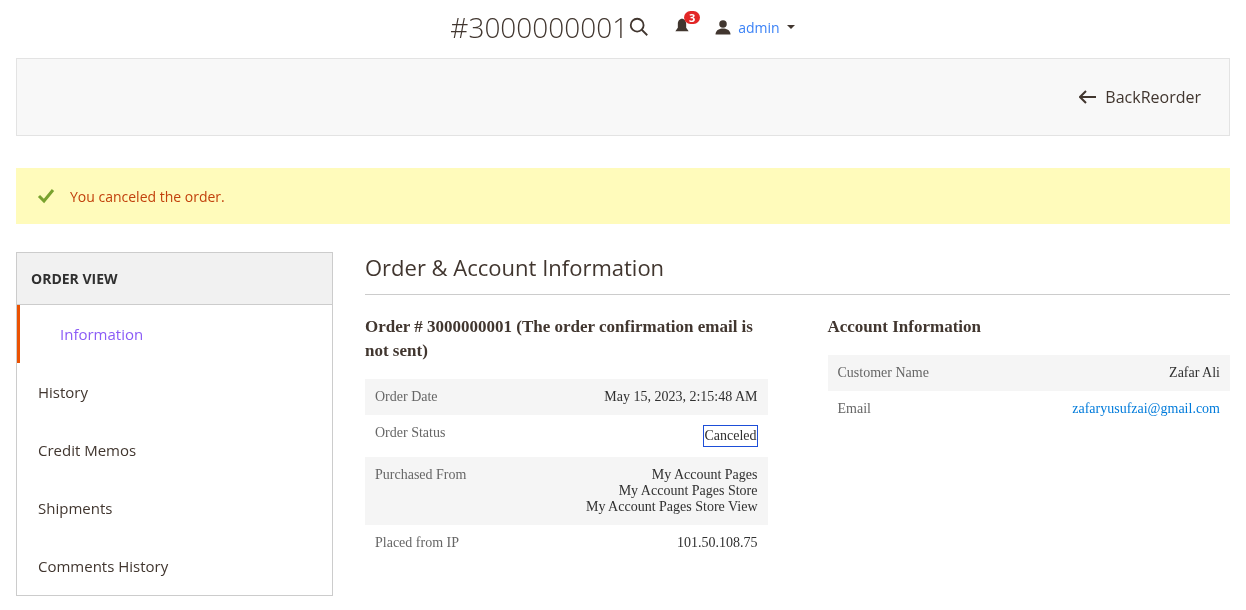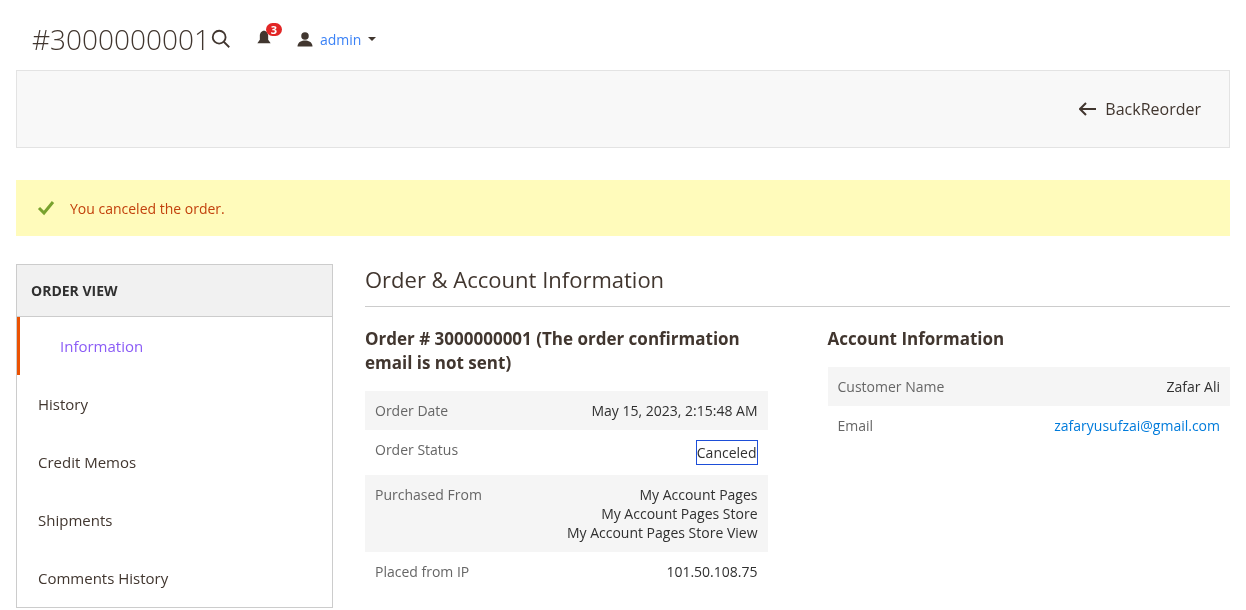--- a/index.html
+++ b/index.html
@@ -5,23 +5,23 @@
   * { box-sizing: border-box; margin: 0; padding: 0; }
   body {
     font-family: 'Open Sans', Arial, sans-serif;
     color: #333;
     background: #fff;
     font-size: 14px;
   }
   .container { width: 1246px; min-height: 610px; }
   .top-row {
     display: flex;
-    justify-content: flex-start;
-    align-items: center;
-    padding: 20px 32px 12px 32px;
+    justify-content: center;
+    align-items: center;
+    padding: 8px 32px 12px 32px;
   }
   .page-title {
     font-size: 28px;
     font-weight: 300;
     color: #41362f;
   }
   .top-icons {
     display: flex;
     align-items: center;
     gap: 22px;
@@ -117,20 +117,21 @@
     font-size: 22px;
     font-weight: 400;
     color: #41362f;
     padding-bottom: 12px;
     border-bottom: 1px solid #ccc;
     margin-bottom: 20px;
   }
   .two-col {
     display: flex;
     gap: 60px;
+    font-family: Liberation Serif, serif;
   }
   .col { flex: 1; }
   .sub-title {
     font-size: 17px;
     font-weight: 700;
     color: #41362f;
     margin-bottom: 16px;
     line-height: 1.4;
   }
   .info-table {

